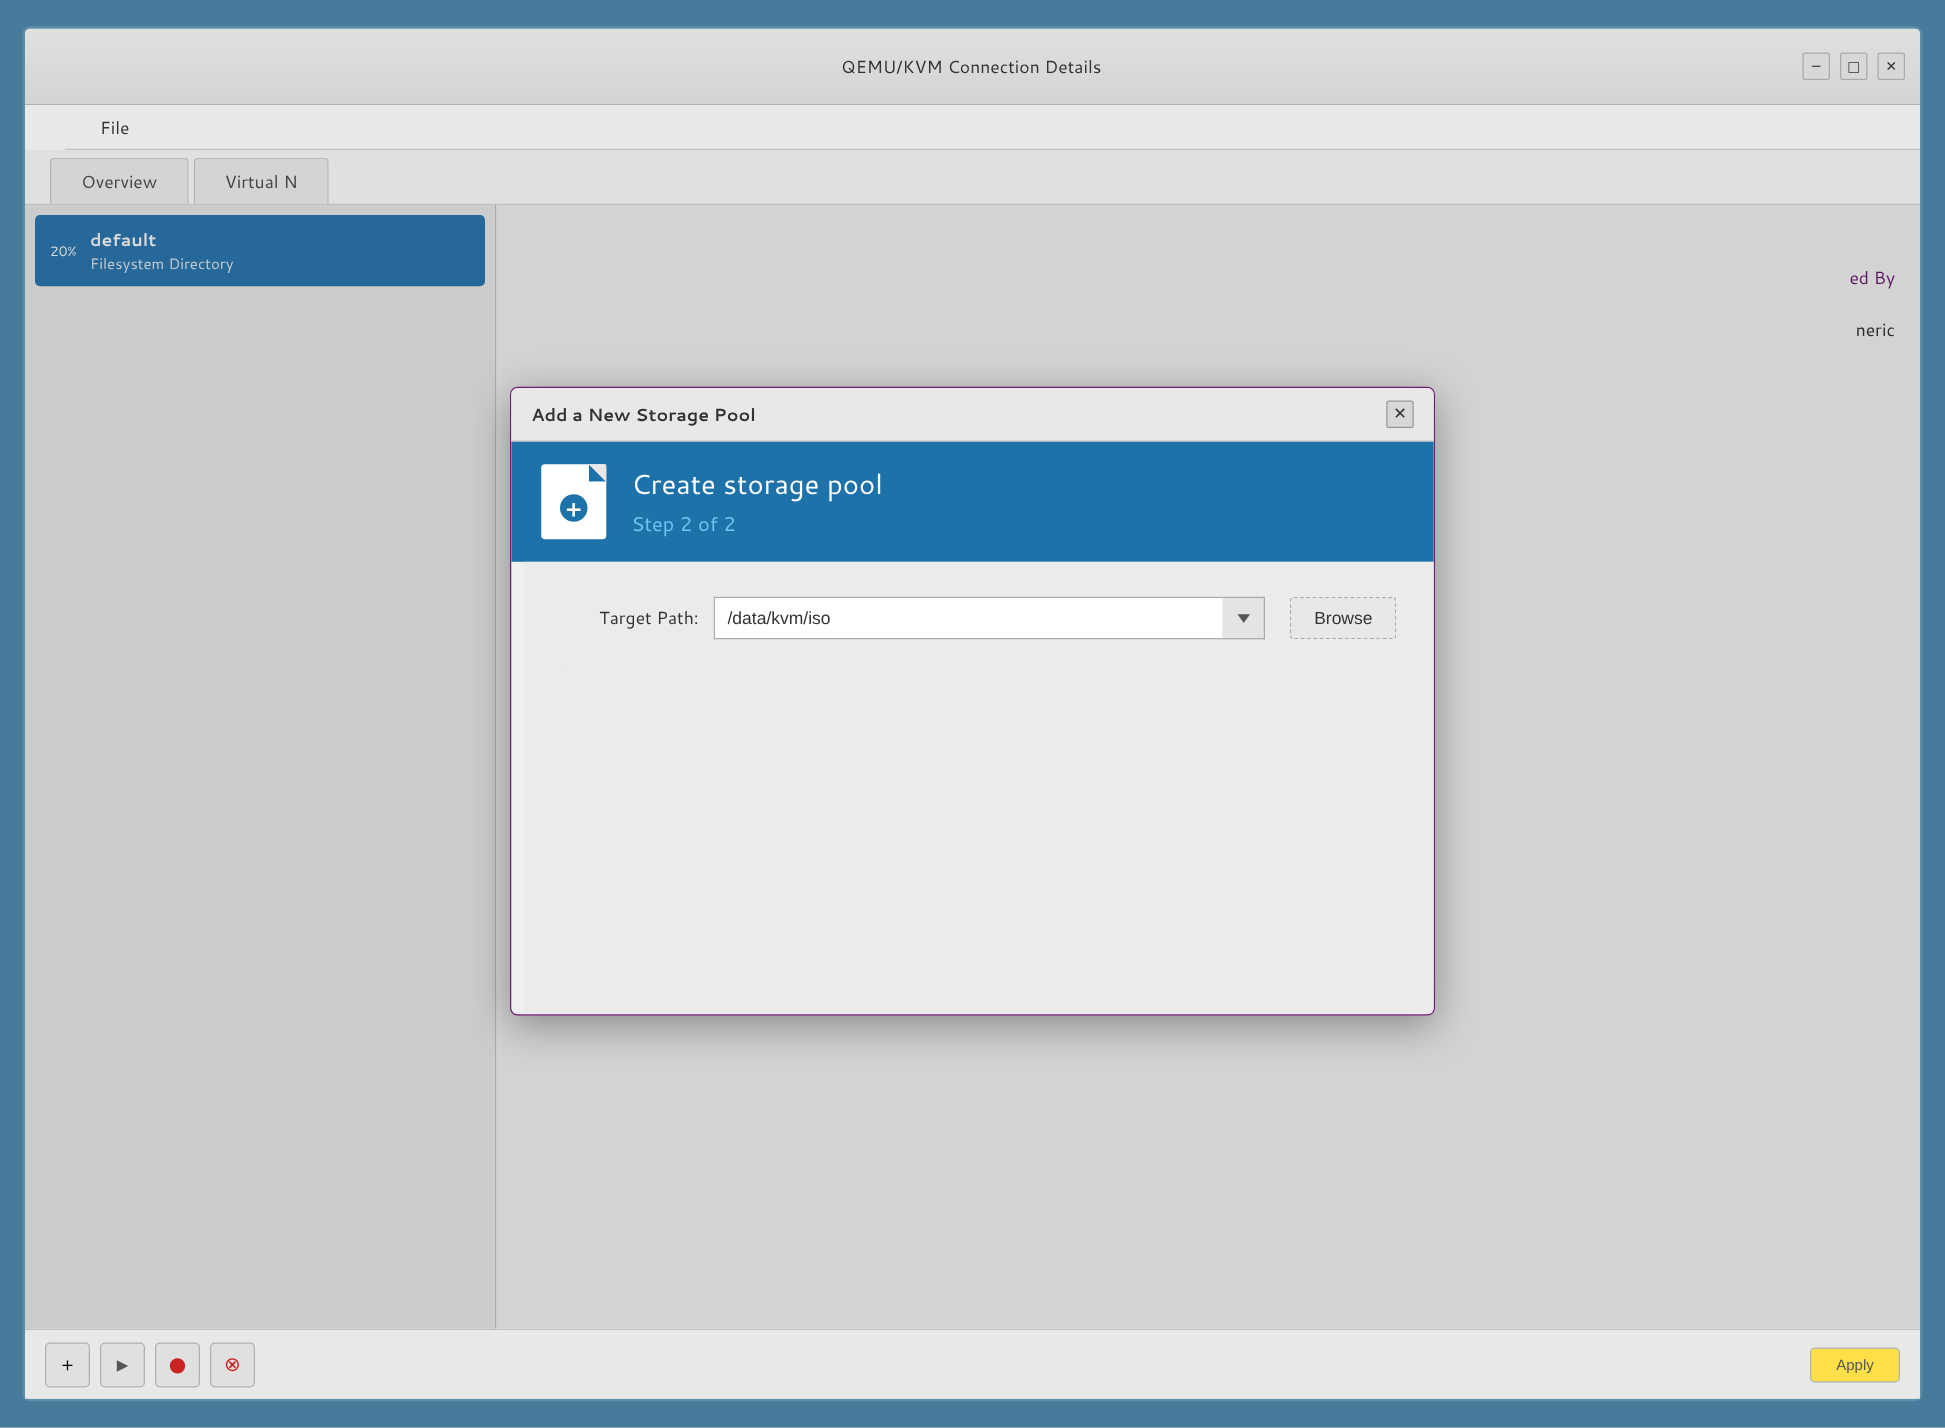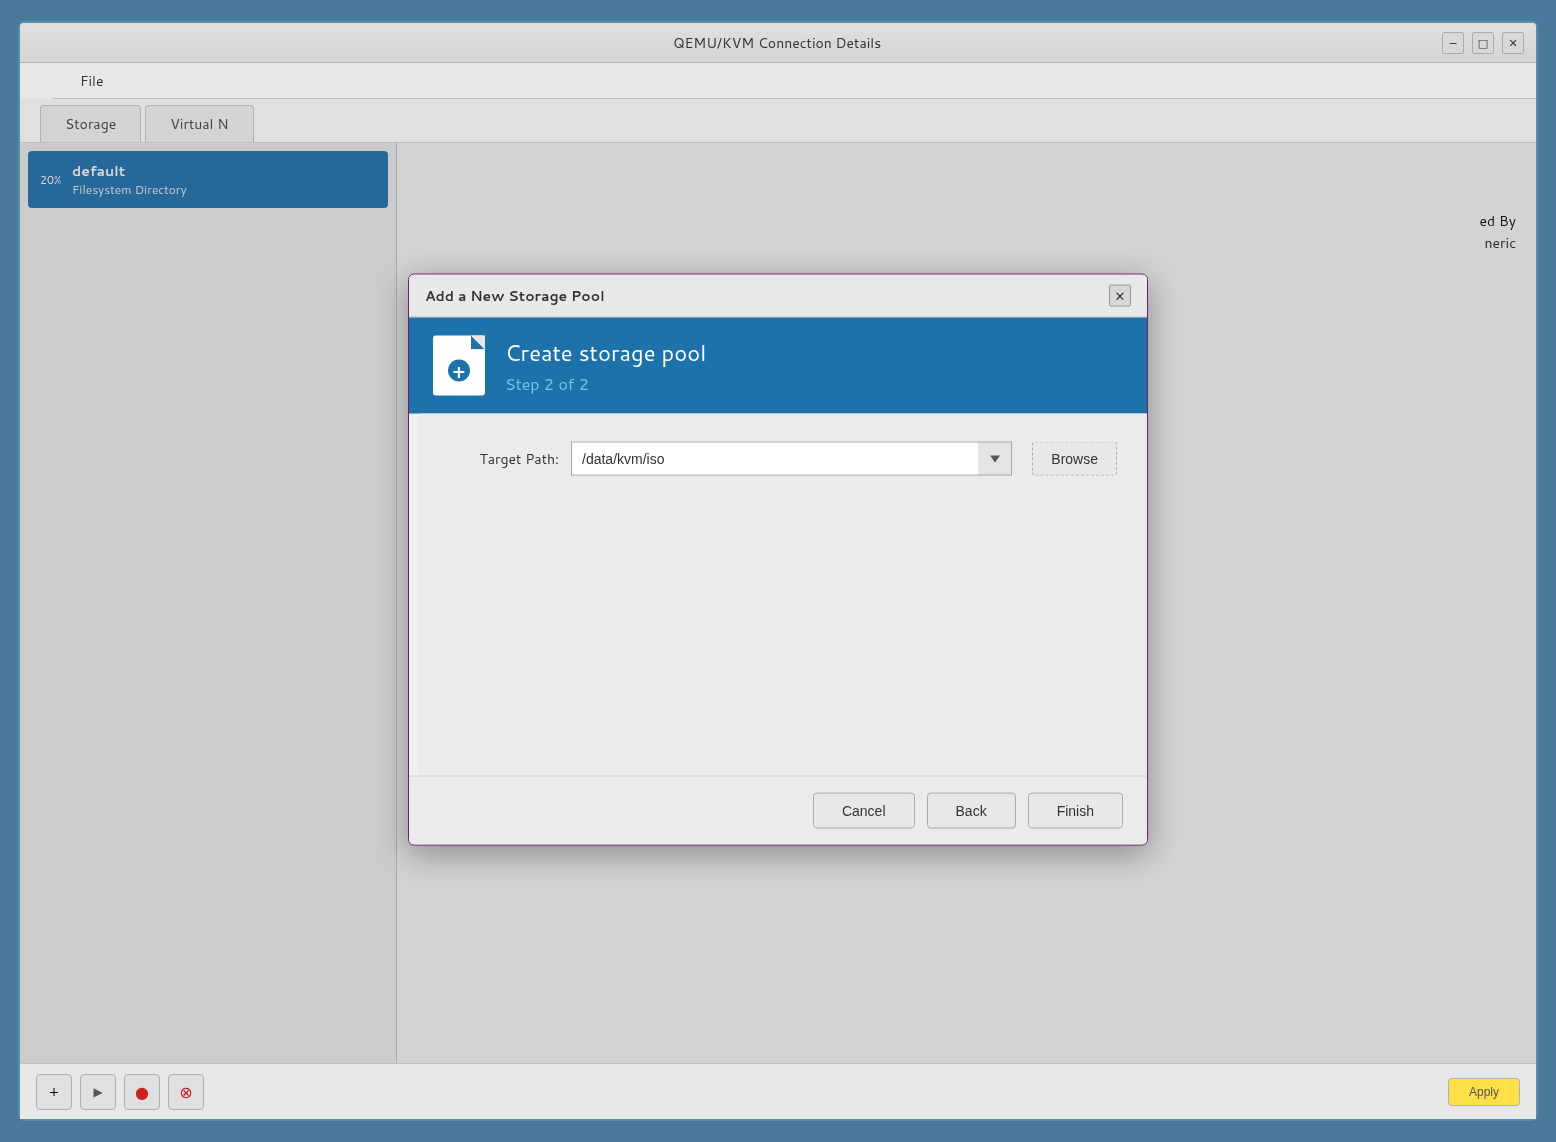--- a/index.html
+++ b/index.html
@@ -23,21 +23,21 @@
       border-radius: 6px;
       display: flex;
       flex-direction: column;
     }
 
     
     .title-bar {
       background: linear-gradient(to bottom, #e0e0e0, #d4d4d4);
       border-bottom: 1px solid #b0b0b0;
       padding: 0 12px;
-      height: 40px;
+      height: 61px;
       display: flex;
       align-items: center;
       justify-content: space-between;
       border-radius: 4px 4px 0 0;
     }
 
     .title-bar-title {
       flex: 1;
       text-align: center;
       font-size: 14px;
@@ -407,23 +407,23 @@
       font-size: 14px;
       color: #333;
       border-radius: 4px;
       cursor: pointer;
     }
 
     
     .bg-panel-text {
       position: absolute;
       right: 20px;
-      top: 68px;
-      font-size: 14px;
-      color: #0f172a;
+      top: 48px;
+      font-size: 14px;
+      color: #701a75;
     }
 
     .bg-panel-value {
       position: absolute;
       right: 20px;
       top: 90px;
       font-size: 14px;
       color: #333;
     }
 
@@ -448,21 +448,21 @@
       <div class="title-btn">□</div>
       <div class="title-btn">✕</div>
     </div>
   </div>
 
   <div class="menu-bar">
     <span class="menu-item">File</span>
   </div>
 
   <div class="tabs-area">
-    <div class="tab">Storage</div>
+    <div class="tab">Overview</div>
     <div class="tab">Virtual N</div>
   </div>
 
   <div class="content-area" style="position:relative;">
 
     <div class="sidebar">
       <div class="sidebar-item active">
         <span class="sidebar-item-percent">20%</span>
         <div class="sidebar-item-info">
           <span class="sidebar-item-name">default</span>
@@ -521,19 +521,14 @@
           <div class="chevron"></div>
         </div>
       </div>
       <button class="browse-btn">Browse</button>
     </div>
 
     <div class="dialog-spacer"></div>
 
   </div>
 
-  <div class="dialog-footer">
-    <button class="dialog-btn">Cancel</button>
-    <button class="dialog-btn">Back</button>
-    <button class="dialog-btn">Finish</button>
-  </div>
 
 </div>
 
 </body></html>

